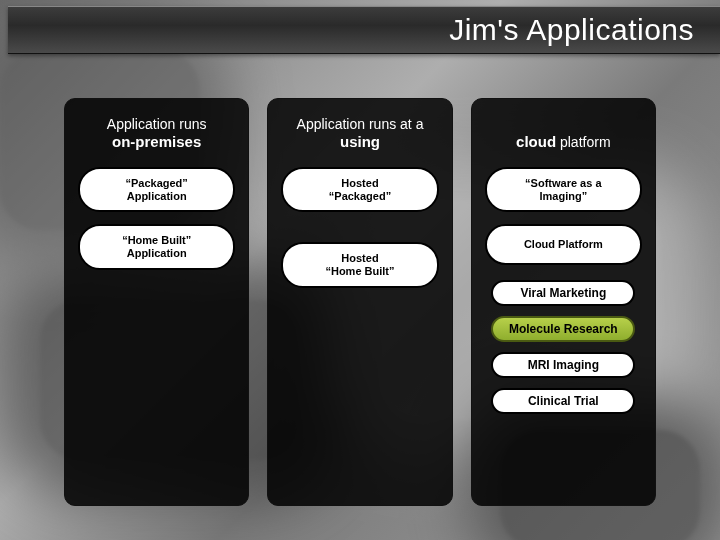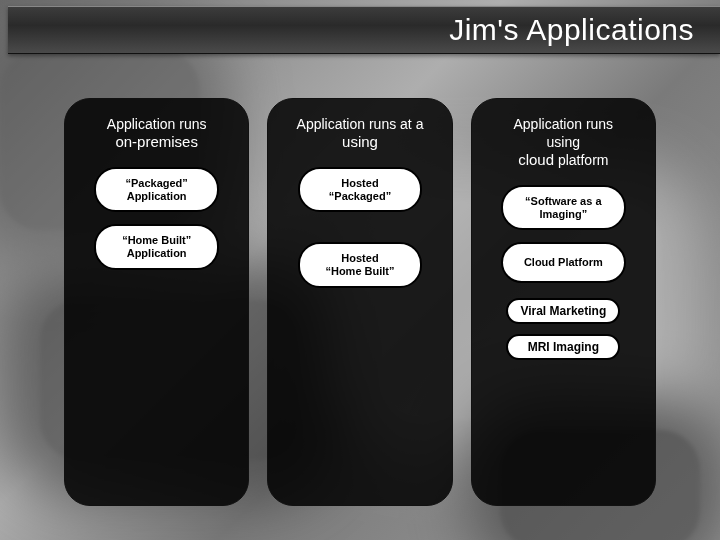--- a/index.html
+++ b/index.html
@@ -9,23 +9,23 @@
   .bg div{position:absolute;border-radius:40px}
   .b1{left:40px;top:300px;width:260px;height:160px;background:#2f2f2f;box-shadow:0 0 60px 40px #2f2f2f}
   .b2{left:380px;top:200px;width:280px;height:220px;background:#d0d0d0;box-shadow:0 0 60px 40px #d0d0d0}
   .b3{left:0;top:50px;width:200px;height:180px;background:#555;box-shadow:0 0 60px 30px #555}
   .b4{left:500px;top:430px;width:200px;height:120px;background:#333;box-shadow:0 0 60px 30px #333}
 
   .titlebar{position:absolute;left:8px;top:6px;right:0;height:46px;background:linear-gradient(#3c3c3c,#2a2a2a 40%,#4a4a4a);border-top:1px solid #888;border-bottom:1px solid #111;display:flex;align-items:center;justify-content:flex-end;padding-right:26px;box-shadow:0 2px 4px rgba(0,0,0,.4)}
   .titlebar span{color:#fff;font-size:30px;font-weight:300;letter-spacing:.5px}
 
   .cols{position:absolute;left:64px;right:64px;top:98px;bottom:34px;display:flex;gap:18px}
-  .col{flex:1;background:rgba(0,0,0,.85);border:1px solid #111;border-radius:26px;padding:12px 24px 10px;box-sizing:border-box;color:#fff;display:flex;flex-direction:column;align-items:center}
+  .col{flex:1;background:rgba(0,0,0,.85);border:1px solid #111;border-radius:11px;padding:12px 6px 10px;box-sizing:border-box;color:#fff;display:flex;flex-direction:column;align-items:center}
   .hdr{text-align:center;font-size:15px;line-height:1.2;padding:4px 4px 14px}
-  .hdr .b{font-weight:400}
+  .hdr .b{font-weight:700}
   .hdr .sm{font-size:14px;font-weight:400}
 
   .card{width:92%;background:#fff;color:#000;border:2px solid #000;border-radius:22px;text-align:center;padding:8px 6px;margin:2px 0;font-size:11px;font-weight:700;line-height:1.15;box-sizing:border-box}
   .card .sub{display:block;font-weight:700}
   .chip{width:84%;background:#fff;color:#000;border:2px solid #000;border-radius:16px;text-align:center;padding:4px 6px;margin:5px 0;font-size:12px;font-weight:700;box-sizing:border-box}
   .chip.hi{background:linear-gradient(#b7d04a,#8fae2e);border-color:#4a5a12}
   .spacer{height:18px}
   .spacer2{height:8px}
 </style>
 </head>
@@ -73,30 +73,32 @@
       <div class="spacer"></div>
       <div class="spacer2"></div>
       <div class="card">
         <span>Hosted</span>
         <span class="sub">“Home Built”</span>
       </div>
     </div>
 
     <div class="col">
       <div class="hdr">
-        <span class="sm">Application runs using</span><br>
+        <br>
         <span class="b">cloud</span><span class="sm"> platform</span>
       </div>
       <div class="card">
         <span>“Software as a</span>
         <span class="sub">Imaging”</span>
       </div>
       <div class="spacer2"></div>
       <div class="card" style="padding:12px 6px">
         <span>Cloud Platform</span>
       </div>
       <div class="spacer2"></div>
       <div class="chip">Viral Marketing</div>
+      <div class="chip hi">Molecule Research</div>
       <div class="chip">MRI Imaging</div>
+      <div class="chip">Clinical Trial</div>
     </div>
 
   </div>
 </div>
 
 </body></html>

